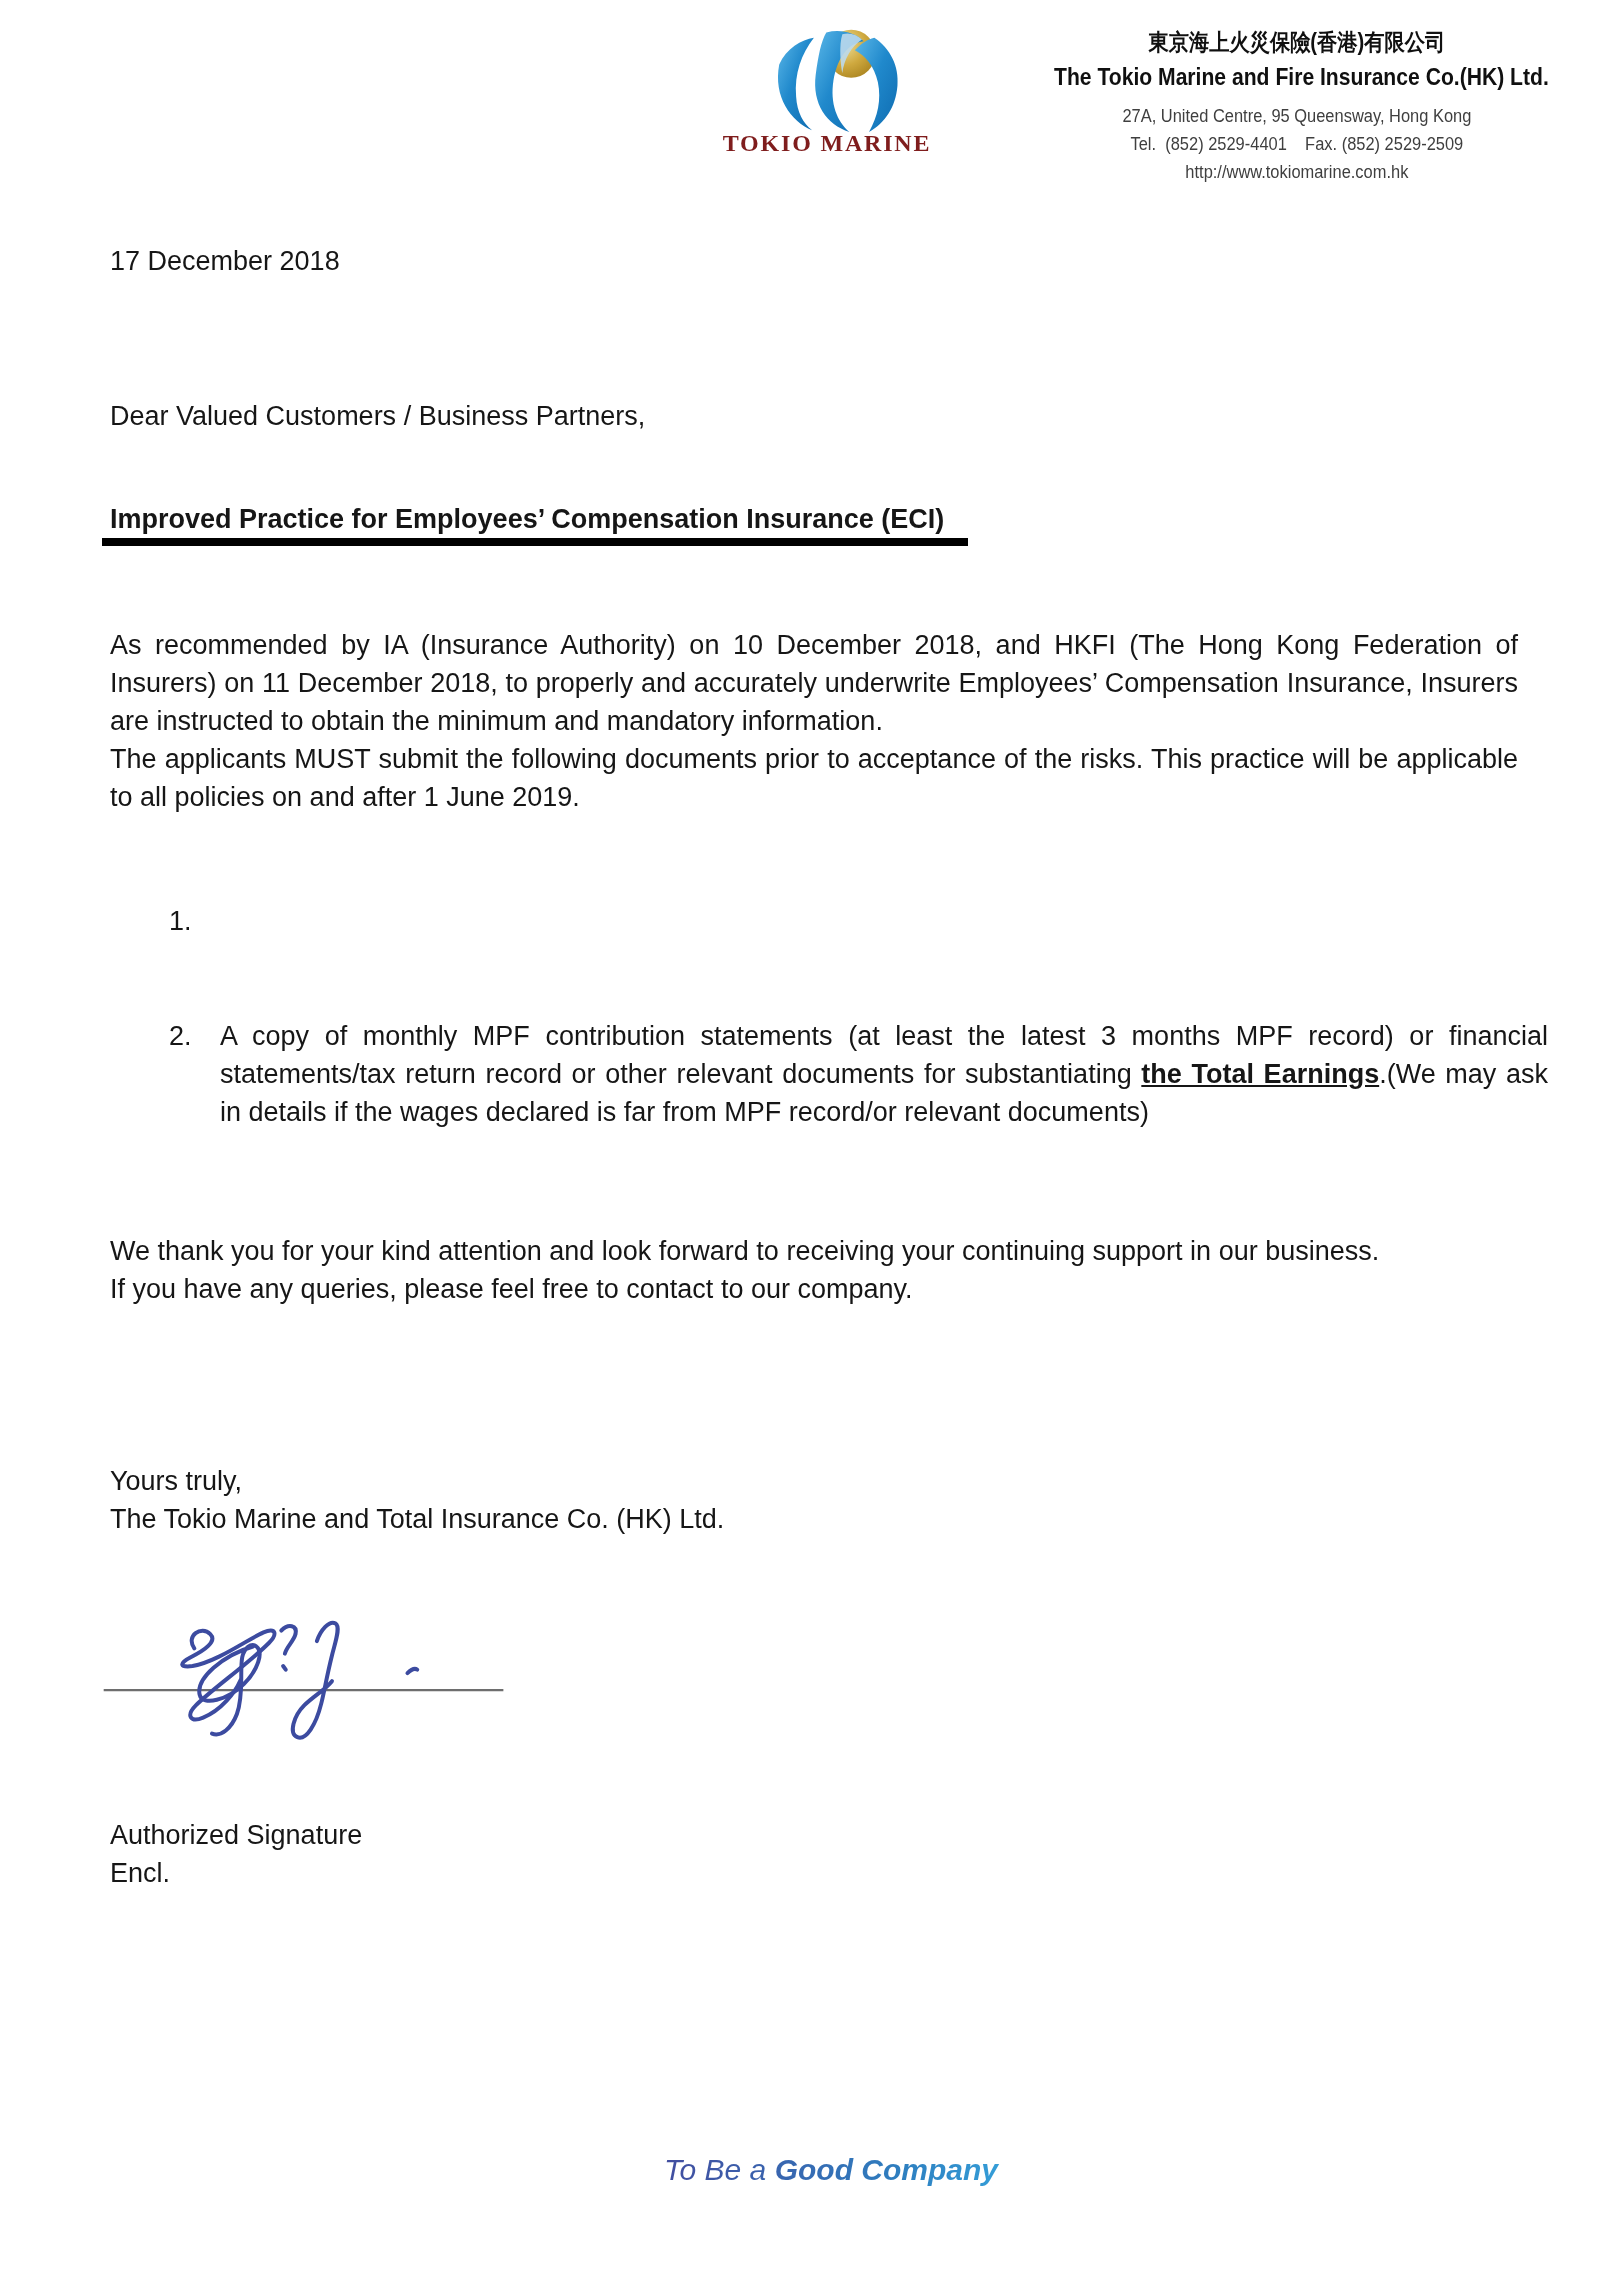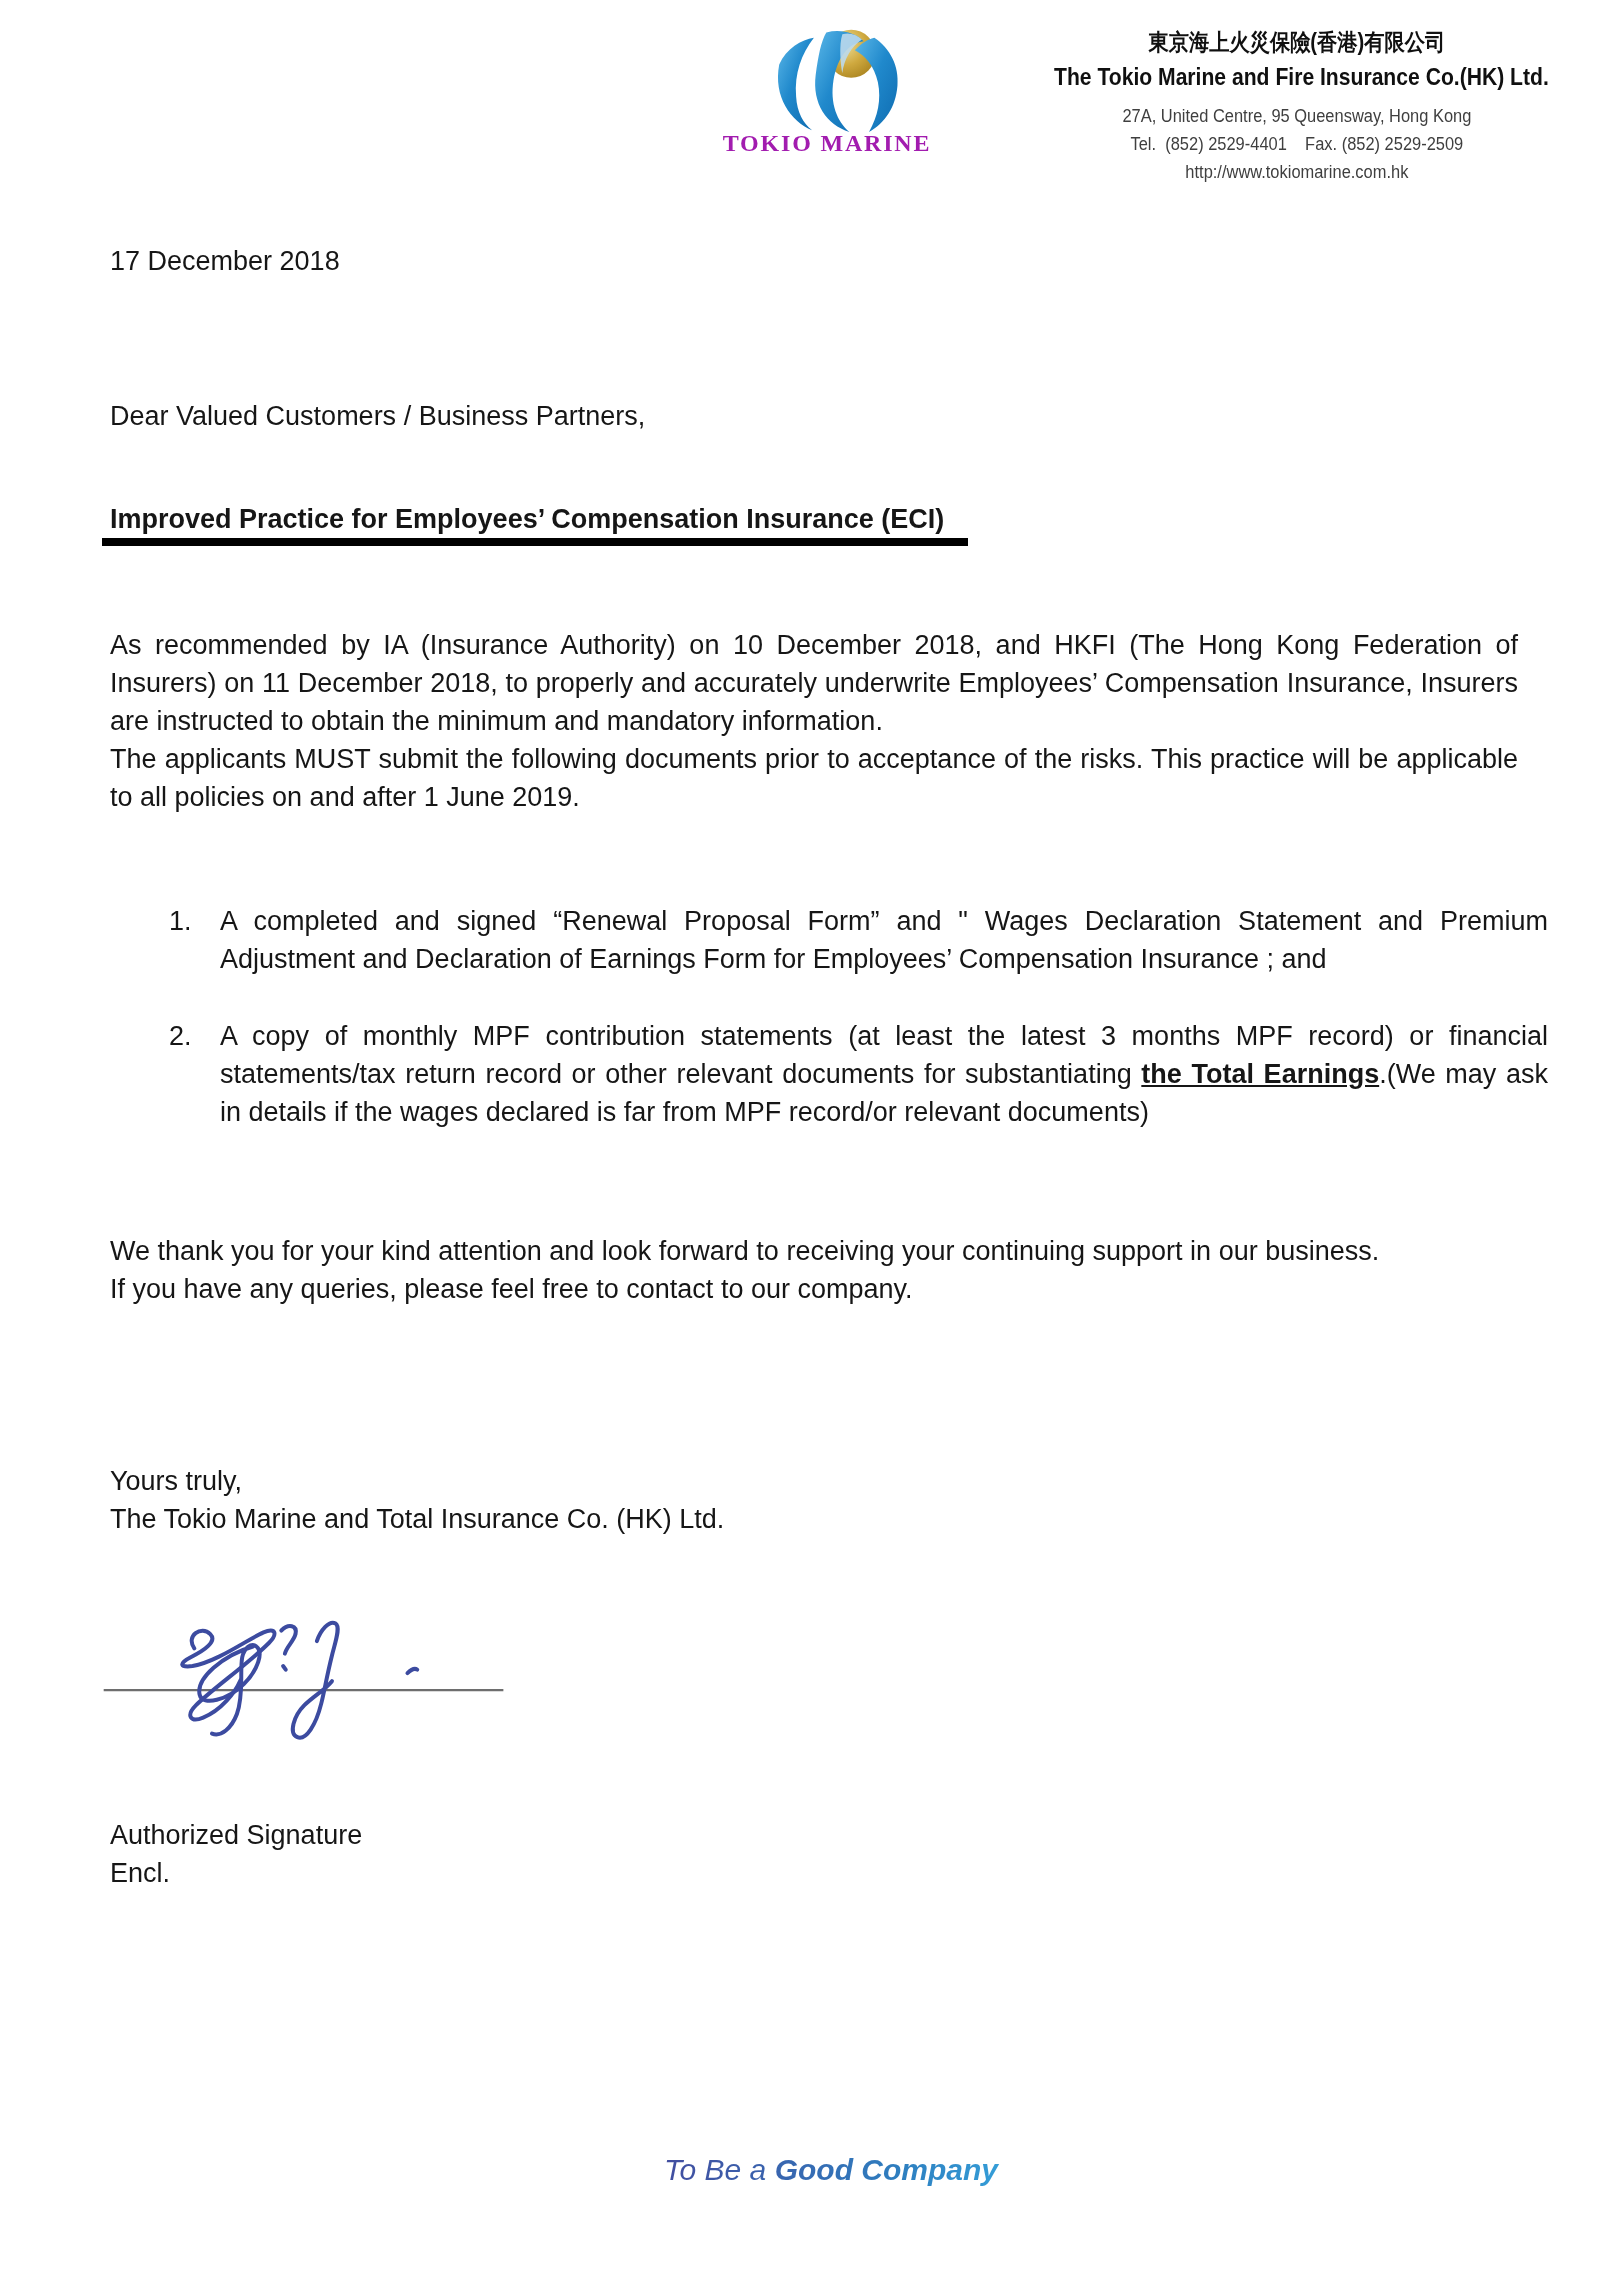--- a/index.html
+++ b/index.html
@@ -15,21 +15,21 @@
   .abs{position:absolute;}
 
   
   .brand-wordmark{
     left:720px; top:130px; width:214px;
     text-align:center;
     font-family:"Liberation Serif", serif;
     font-weight:700;
     font-size:24px;
     letter-spacing:1.8px;
-    color:#a21caf;
+    color:#7f1d1d;
     white-space:nowrap;
   }
   .hdr-right{left:1054px; top:27px; width:552px;text-align:center;}
   .hdr-zh{
     font-size:23px; font-weight:700; color:#101010;
     transform:scaleX(0.88); transform-origin:left top;
     white-space:pre; line-height:30px;
   }
   .hdr-en{
     font-size:24px; font-weight:700; color:#101010;
@@ -137,21 +137,20 @@
 
   <div class="abs subject">Improved Practice for Employees’ Compensation Insurance (ECI)</div>
   <div class="abs subject-underline"></div>
 
   <div class="abs bodytext para para-main">
     <div class="para">As recommended by IA (Insurance Authority) on 10 December 2018, and HKFI (The Hong Kong Federation of Insurers) on 11 December 2018, to properly and accurately underwrite Employees’ Compensation Insurance, Insurers are instructed to obtain the minimum and mandatory information.</div>
     <div class="para">The applicants MUST submit the following documents prior to acceptance of the risks. This practice will be applicable to all policies on and after 1 June 2019.</div>
   </div>
 
   <div class="abs bodytext li1-num list-number">1.</div>
-  <div class="abs bodytext para li1-text">A completed and signed “Renewal Proposal Form” and " Wages Declaration Statement and Premium Adjustment and Declaration of Earnings Form for Employees’ Compensation Insurance ; and</div>
 
   <div class="abs bodytext li2-num list-number">2.</div>
   <div class="abs bodytext para li2-text"><span>A copy of monthly MPF contribution statements (at least the latest 3 months MPF record) or financial statements/tax return record or other relevant documents for substantiating </span><span class="emph">the Total Earnings</span><span>.(We may ask in details if the wages declared is far from MPF record/or relevant documents)</span></div>
 
   <div class="abs bodytext closing">
     <div>We thank you for your kind attention and look forward to receiving your continuing support in our business.</div>
     <div>If you have any queries, please feel free to contact to our company.</div>
   </div>
 
   <div class="abs bodytext signoff">

